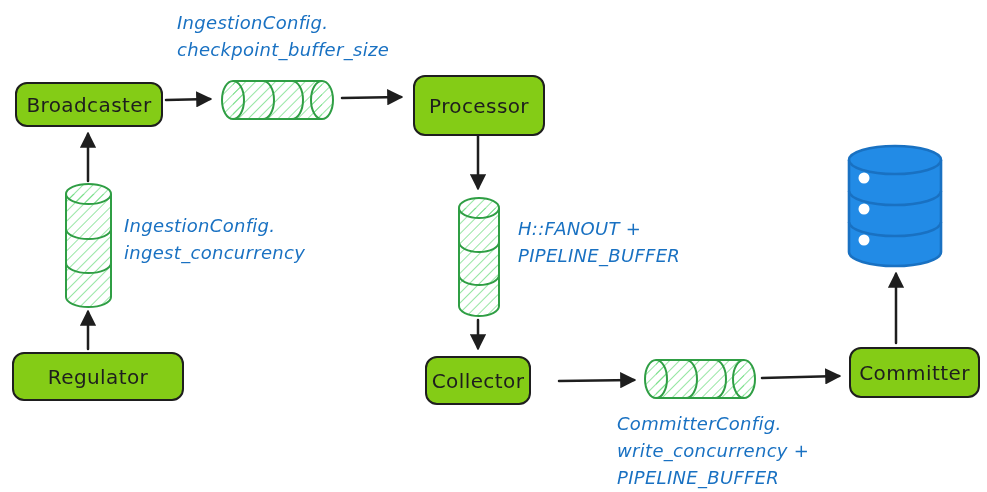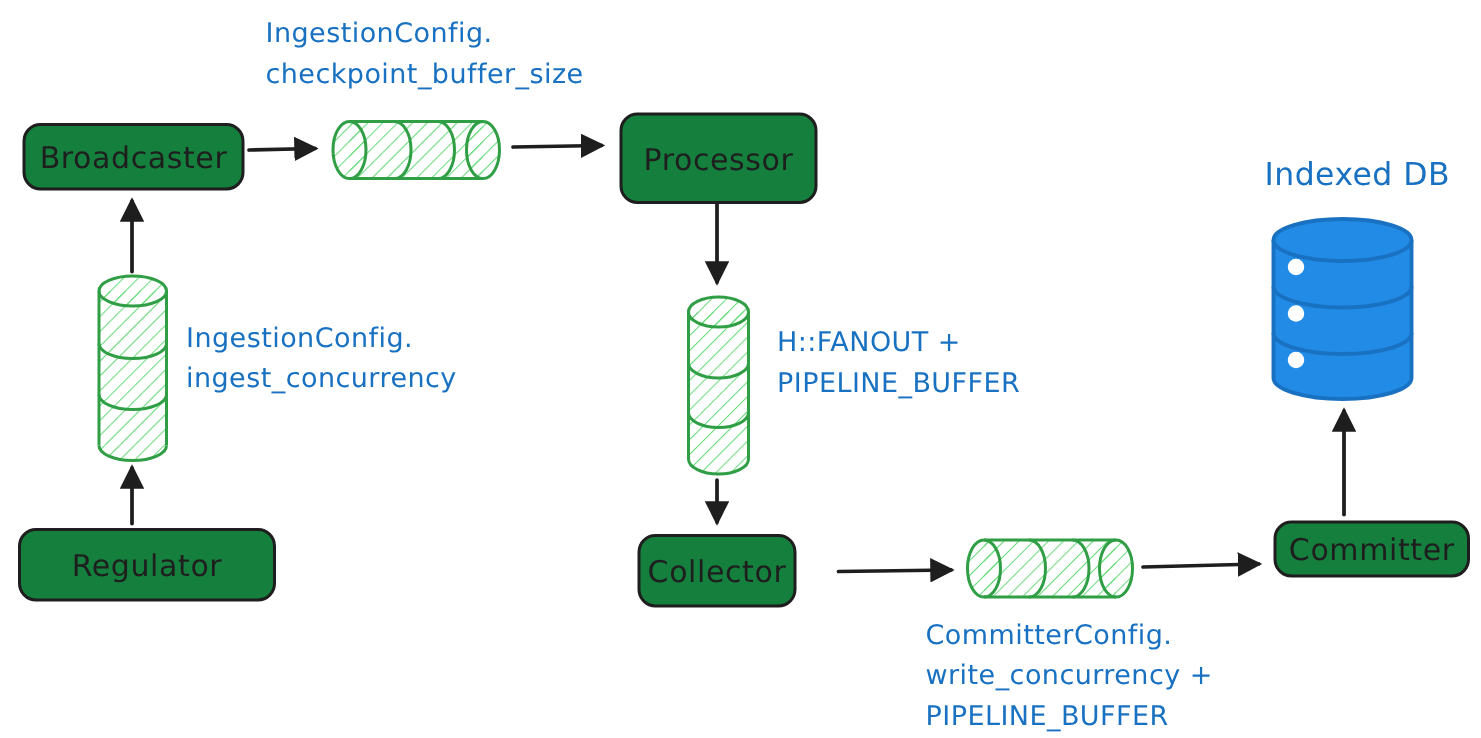--- a/index.html
+++ b/index.html
@@ -3,28 +3,28 @@
 <meta charset="utf-8">
 <style>
   html,body{margin:0;padding:0;background:#ffffff;}
   .canvas{
     position:relative;width:987px;height:492px;background:#ffffff;overflow:hidden;
     font-family:"DejaVu Sans", sans-serif;color:#1e1e1e;
   }
   .layer{position:absolute;left:0;top:0;width:987px;height:492px;}
   .node{
     position:absolute;display:flex;align-items:center;justify-content:center;
-    background:#15803d;border:2.2px solid #1e1e1e;border-radius:12px;
+    background:#84cc16;border:2.2px solid #1e1e1e;border-radius:12px;
     font-size:20px;letter-spacing:.4px;box-sizing:border-box;z-index:3;
   }
   .blabel{
     position:absolute;color:#1971c2;font-size:18px;line-height:27px;
     letter-spacing:.3px;white-space:nowrap;z-index:3;font-weight:500;
   }
-  .blabel div{white-space:nowrap;}
+  .blabel div{white-space:nowrap;font-style:italic;}
   .dblabel{font-size:21px;}
 </style>
 </head>
 <body>
 
 <div class="canvas">
 
   <svg class="layer" width="987" height="492" viewBox="0 0 987 492">
     <defs>
       <marker id="arrow" viewBox="0 0 10 10" refX="8.5" refY="5" markerWidth="6.5" markerHeight="6.5" orient="auto-start-reverse">
@@ -103,21 +103,21 @@
   </div>
 
   <div class="node" style="left:413px;top:75px;width:132px;height:61px;">
     <span>Processor</span>
   </div>
 
   <div class="node" style="left:425px;top:356px;width:106px;height:49px;">
     <span>Collector</span>
   </div>
 
-  <div class="node" style="left:849px;top:347px;width:131px;height:38px;">
+  <div class="node" style="left:849px;top:347px;width:131px;height:51px;">
     <span>Committer</span>
   </div>
 
   <div class="node" style="left:12px;top:352px;width:172px;height:49px;">
     <span>Regulator</span>
   </div>
 
   <div class="blabel" style="left:177px;top:9px;">
     <div>IngestionConfig.</div>
     <div>checkpoint_buffer_size</div>
@@ -132,15 +132,14 @@
     <div>H::FANOUT +</div>
     <div>PIPELINE_BUFFER</div>
   </div>
 
   <div class="blabel" style="left:617px;top:410px;">
     <div>CommitterConfig.</div>
     <div>write_concurrency +</div>
     <div>PIPELINE_BUFFER</div>
   </div>
 
-  <div class="blabel dblabel" style="left:843px;top:103px;">Indexed DB</div>
 
 </div>
 
 </body></html>

